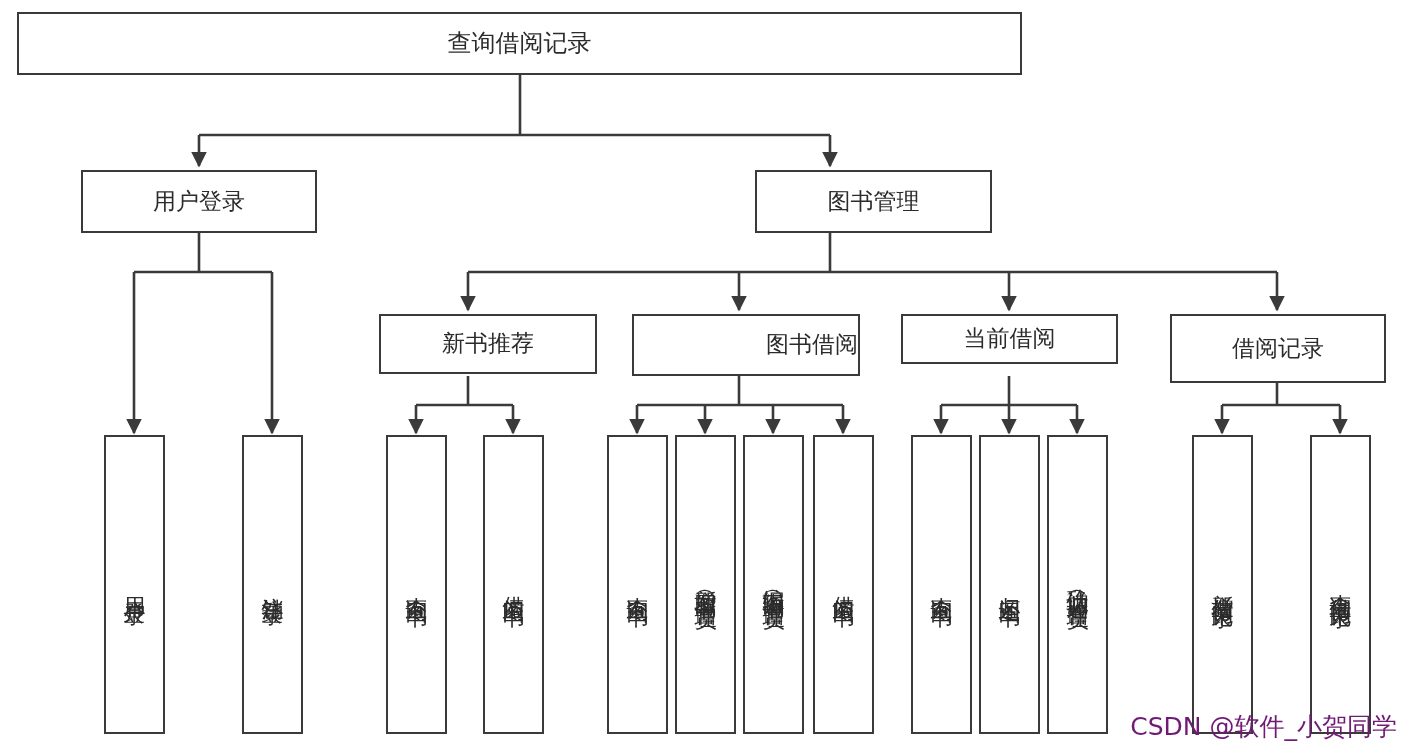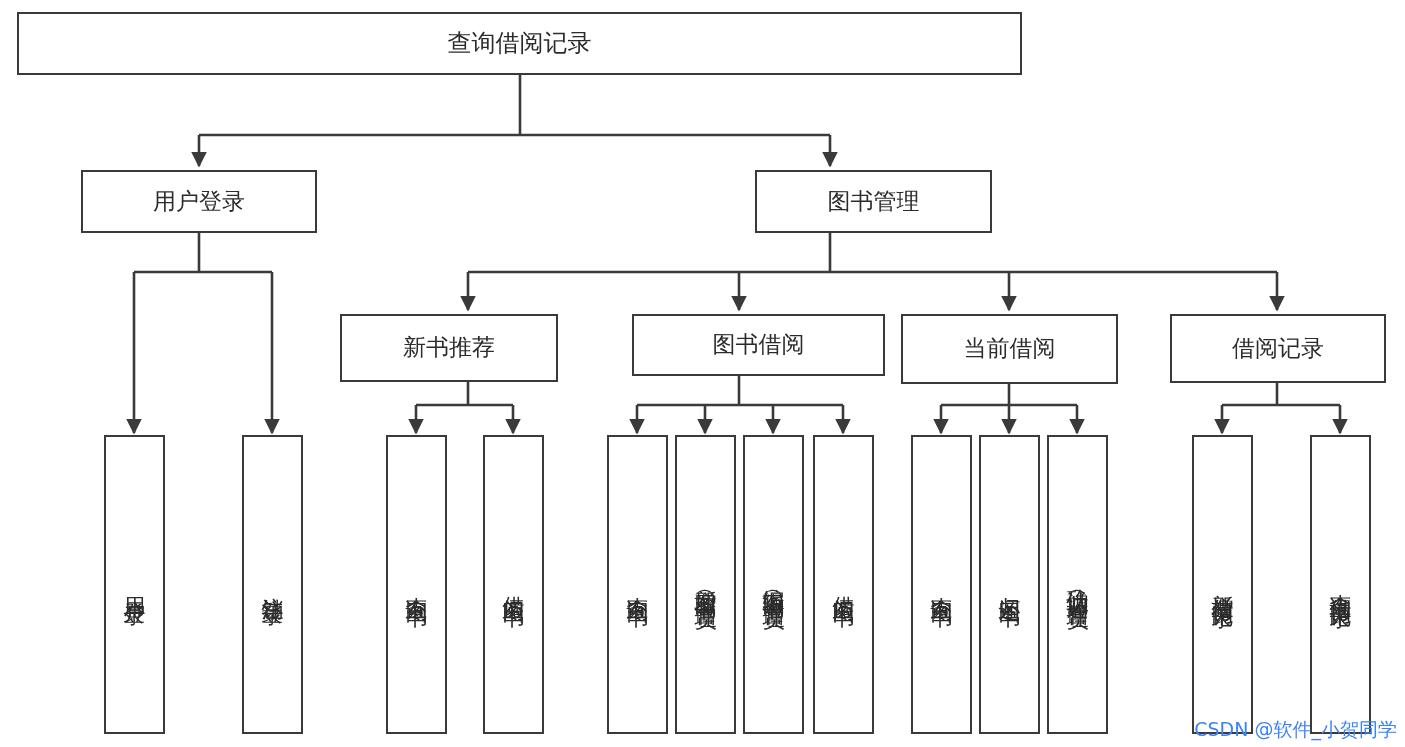--- a/index.html
+++ b/index.html
@@ -59,22 +59,22 @@
     writing-mode: vertical-rl;
     text-orientation: upright;
     font-size: 22px;
     letter-spacing: 3px;
     line-height: 1;
   }
   #watermark {
     position: absolute;
     right: 8px;
     bottom: 4px;
-    font-size: 19px;
-    color: #3b82f6;
+    font-size: 25px;
+    color: #701a75;
     white-space: nowrap;
     z-index: 3;
     font-family: "DejaVu Sans", "Liberation Sans", sans-serif;
   }
 </style>
 </head>
 <body>
 
 <div id="diagram-root">
 
@@ -132,27 +132,27 @@
     <span class="node-label">查询借阅记录</span>
   </div>
 
   <div class="node horiz" style="left:81px; top:170px; width:236px; height:63px;">
     <span class="node-label">用户登录</span>
   </div>
   <div class="node horiz" style="left:711px; top:170px; width:237px; height:63px;margin-left:44px;">
     <span class="node-label">图书管理</span>
   </div>
 
-  <div class="node horiz" style="left:340px; top:314px; width:218px; height:68px;">
+  <div class="node horiz" style="left:379px; top:314px; width:218px; height:60px;">
     <span class="node-label">新书推荐</span>
   </div>
-  <div class="node horiz" style="left:632px; top:314px; width:253px; height:62px;">
+  <div class="node horiz" style="left:632px; top:314px; width:228px; height:62px;justify-content:flex-end;">
     <span class="node-label">图书借阅</span>
   </div>
-  <div class="node horiz" style="left:901px; top:314px; width:217px; height:70px;">
+  <div class="node horiz" style="left:901px; top:314px; width:217px; height:50px;">
     <span class="node-label">当前借阅</span>
   </div>
   <div class="node horiz" style="left:1170px; top:314px; width:216px; height:69px;">
     <span class="node-label">借阅记录</span>
   </div>
 
   <div class="node vert" style="left:104px; top:435px; width:61px; height:299px;">
     <span class="node-label">用户登录</span>
   </div>
   <div class="node vert" style="left:242px; top:435px; width:61px; height:299px;">

